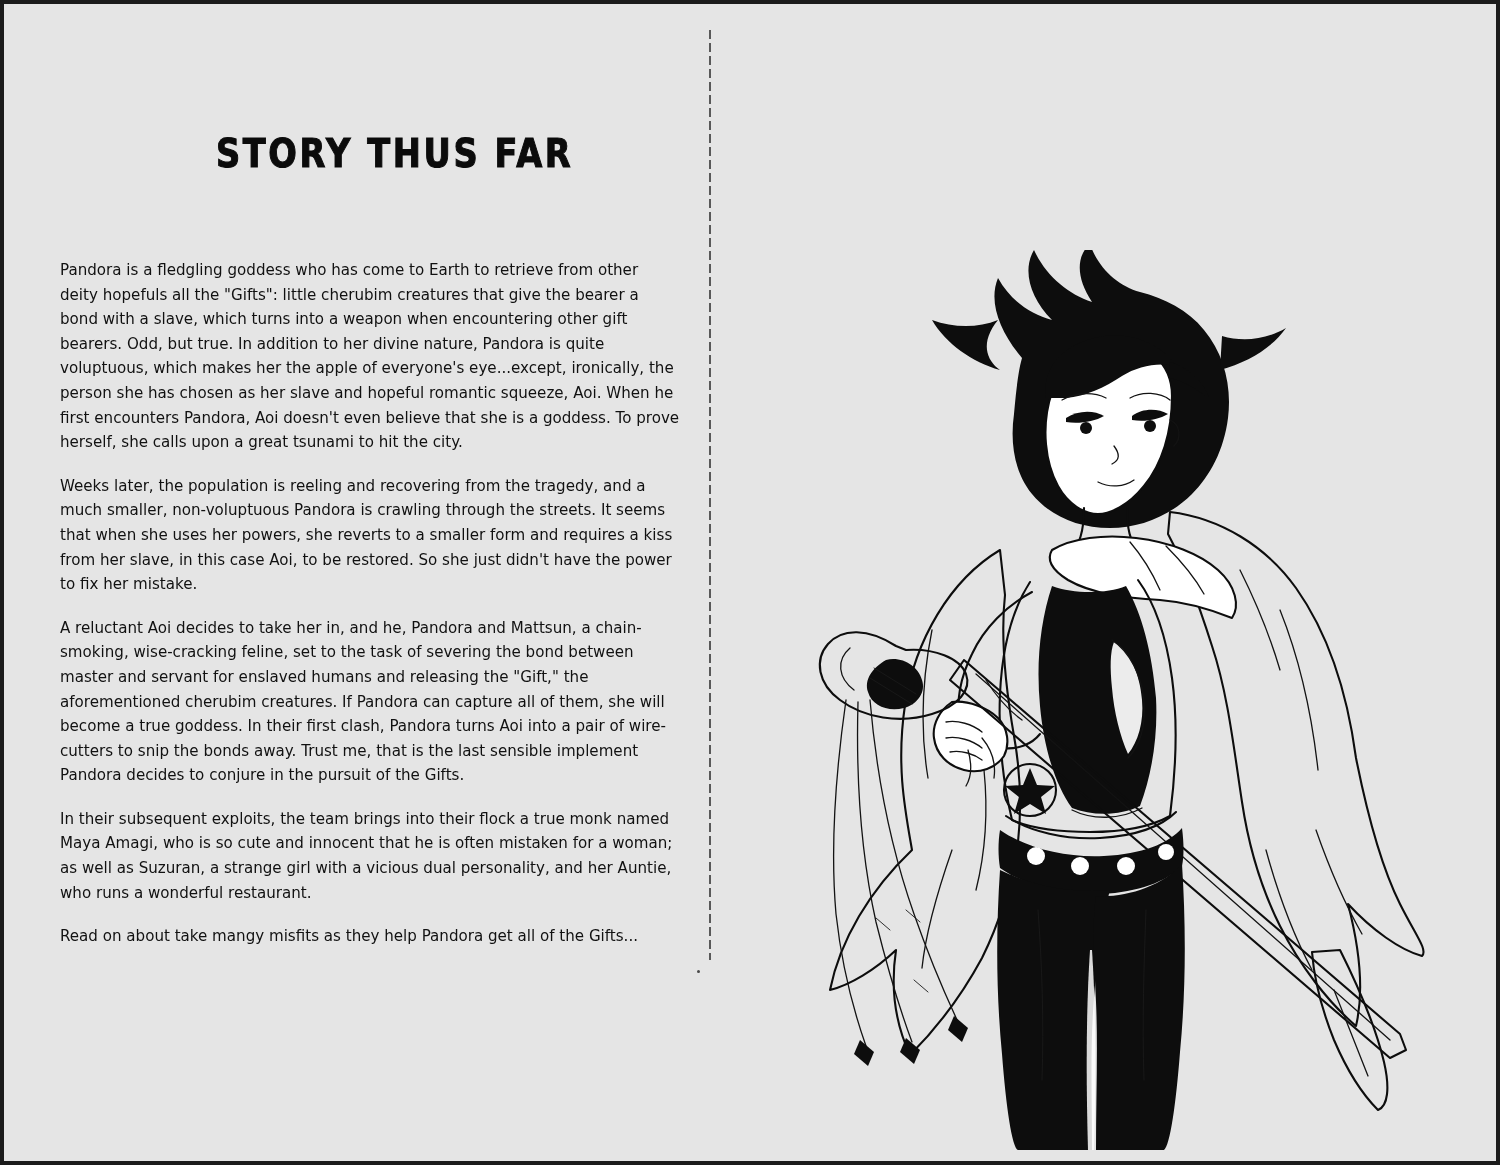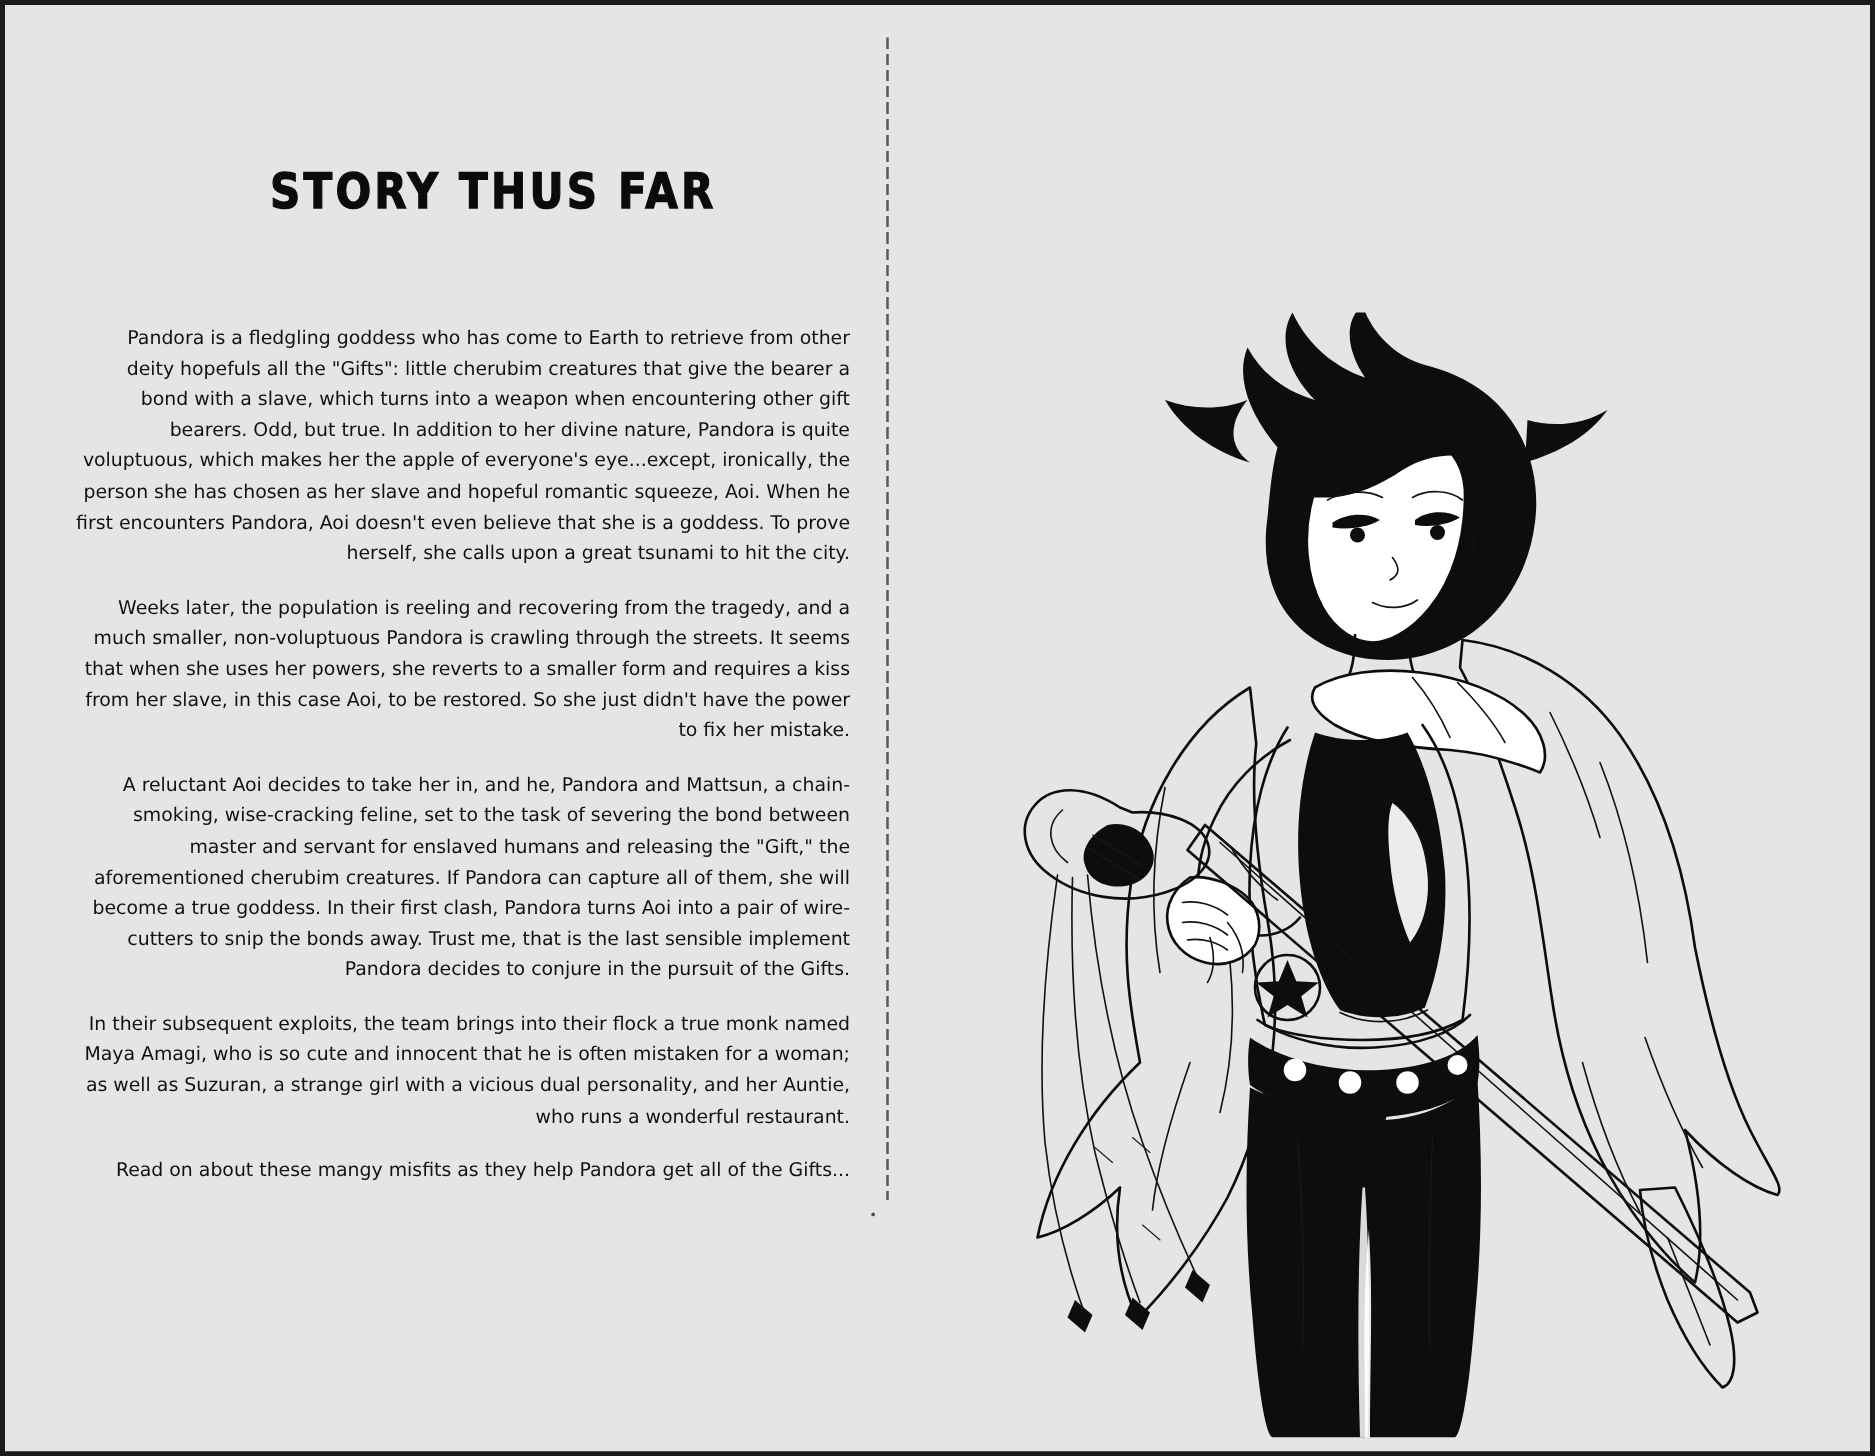--- a/index.html
+++ b/index.html
@@ -85,21 +85,21 @@
   
   .story {
     position: absolute;
     left: 60px;
     top: 258px;
     width: 620px;
     font-family: "DejaVu Sans", sans-serif;
     font-size: 15.1px;
     line-height: 24.6px;
     color: #111111;
-    text-align: right;
+    text-align: left;
   }
   .story p {
     margin: 0 0 19px 0;
   }
   .story p.last-line {
     margin-bottom: 15px;
   }
   .story p.closing {
     margin-bottom: 0;
   }
@@ -150,21 +150,21 @@
   <div class="gutter"></div>
   <div class="gutter-speck"></div>
 
   <h1 class="heading">Story Thus Far</h1>
 
   <div class="story">
     <p>Pandora is a fledgling goddess who has come to Earth to retrieve from other deity hopefuls all the "Gifts": little cherubim creatures that give the bearer a bond with a slave, which turns into a weapon when encountering other gift bearers. Odd, but true. In addition to her divine nature, Pandora is quite voluptuous, which makes her the apple of everyone's eye...except, ironically, the person she has chosen as her slave and hopeful romantic squeeze, Aoi. When he first encounters Pandora, Aoi doesn't even believe that she is a goddess. To prove herself, she calls upon a great tsunami to hit the city.</p>
     <p>Weeks later, the population is reeling and recovering from the tragedy, and a much smaller, non-voluptuous Pandora is crawling through the streets. It seems that when she uses her powers, she reverts to a smaller form and requires a kiss from her slave, in this case Aoi, to be restored. So she just didn't have the power to fix her mistake.</p>
     <p>A reluctant Aoi decides to take her in, and he, Pandora and Mattsun, a chain-smoking, wise-cracking feline, set to the task of severing the bond between master and servant for enslaved humans and releasing the "Gift," the aforementioned cherubim creatures. If Pandora can capture all of them, she will become a true goddess. In their first clash, Pandora turns Aoi into a pair of wire-cutters to snip the bonds away. Trust me, that is the last sensible implement Pandora decides to conjure in the pursuit of the Gifts.</p>
     <p>In their subsequent exploits, the team brings into their flock a true monk named Maya Amagi, who is so cute and innocent that he is often mistaken for a woman; as well as Suzuran, a strange girl with a vicious dual personality, and her Auntie, who runs a wonderful restaurant.</p>
-    <p class="last-line">Read on about these mangy misfits as they help Pandora get all of the Gifts...</p>
+    <p class="last-line">Read on about take mangy misfits as they help Pandora get all of the Gifts...</p>
   </div>
 
   <div class="illustration" role="img" aria-label="ink illustration of a caped woman holding a long sword">
     <svg width="790" height="900" viewBox="0 0 790 900" xmlns="http://www.w3.org/2000/svg">
 
       <g>
         <path class="line" d="M300 300 C250 330 215 390 205 455 C196 515 205 560 212 600
                               C170 640 140 690 130 740 C150 735 175 720 196 700
                               C190 740 196 775 210 805 C235 780 262 745 282 708
                               C300 672 312 630 318 592 C322 556 320 520 314 486

